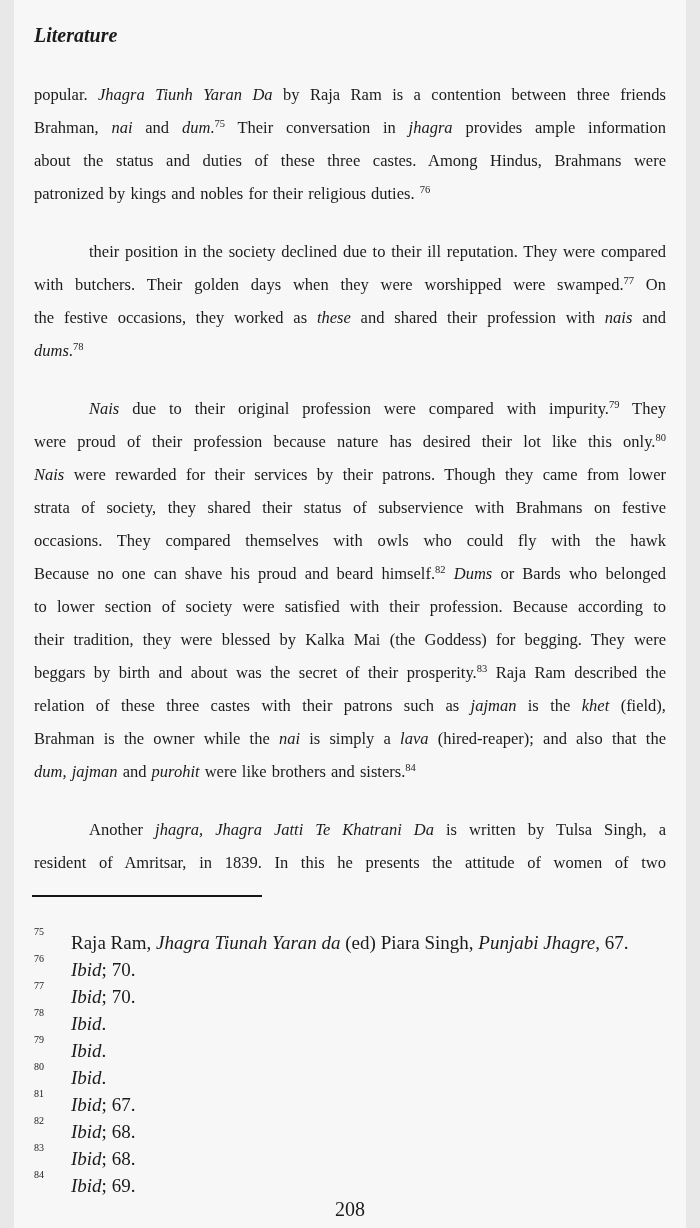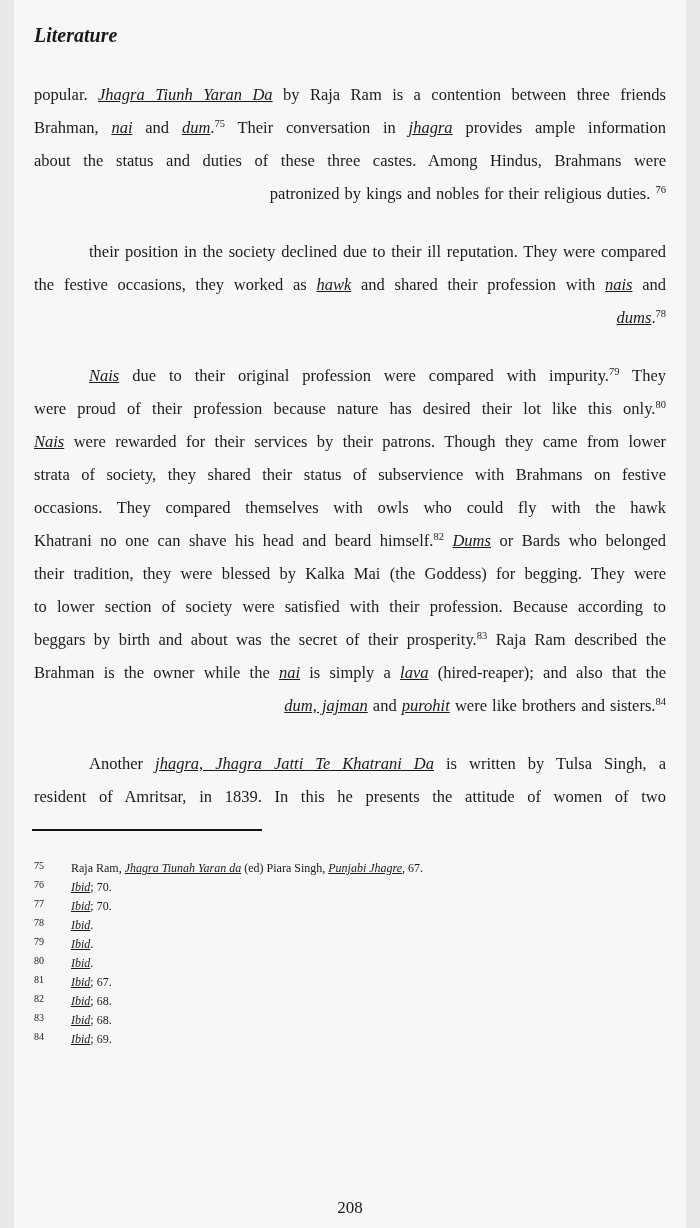--- a/index.html
+++ b/index.html
@@ -27,29 +27,29 @@
     line-height:22px;
     font-weight:bold;
     font-style:italic;
     margin:0 0 32px 0;
   }
   .para{margin:0 0 25px 0;}
   .para:last-child{margin-bottom:12px;}
   .line{
     font-size:16.5px;
     line-height:33px;
-    text-align:right;
+    text-align:left;
     word-spacing:1px;
   }
   .line.just{
     text-align:justify;
     text-align-last:justify;
   }
   .para.indented .line:first-child{padding-left:55px;}
-  .it{font-style:italic;text-decoration:underline;}
+  .it{font-style:italic;}
   .sup{
     font-size:10.5px;
     vertical-align:6.5px;
     line-height:0;
   }
   .fn-rule{
     width:230px;height:2px;
     background:var(--rule);
     margin:16px 0 28px -2px;
   }
@@ -60,57 +60,60 @@
   }
   .fn-num{
     flex:none;
     width:37px;
     font-size:10px;
     position:relative;
     top:-3px;
   }
   .fn-body{
     flex:1;
-    font-size:12px;
+    font-size:19px;
+    margin-top:8px;
   }
   .page-number{
     position:absolute;
     left:0;right:0;top:1198px;
     text-align:center;
-    font-size:17px;
+    font-size:20px;
   }
 </style>
 </head>
 <body>
 
 <div class="page">
   <div class="content">
     <h1 class="heading">Literature</h1>
     <div id="body-text">
         <div class="para">
           <div class="line just"><span>popular. </span><span class="it">Jhagra Tiunh Yaran Da</span><span> by Raja Ram is a contention between three friends</span></div>
           <div class="line just"><span>Brahman, </span><span class="it">nai</span><span> and </span><span class="it">dum</span><span>.</span><span class="sup">75</span><span> Their conversation in </span><span class="it">jhagra</span><span> provides ample information</span></div>
           <div class="line just"><span>about the status and duties of these three castes. Among Hindus, Brahmans were</span></div>
           <div class="line"><span>patronized by kings and nobles for their religious duties. </span><span class="sup">76</span></div>
         </div>
         <div class="para indented">
           <div class="line just"><span>their position in the society declined due to their ill reputation. They were compared</span></div>
-          <div class="line just"><span>the festive occasions, they worked as </span><span class="it">hawk</span><span> and shared their profession with </span><span class="it">nais</span><span> and</span></div>
+          <div class="line just"><span>with butchers. Their golden days when they were worshipped were swamped.</span><span class="sup">77</span><span> On</span></div>
+          <div class="line just"><span>the festive occasions, they worked as </span><span class="it">these</span><span> and shared their profession with </span><span class="it">nais</span><span> and</span></div>
           <div class="line"><span class="it">dums</span><span>.</span><span class="sup">78</span></div>
         </div>
         <div class="para indented">
           <div class="line just"><span class="it">Nais</span><span> due to their original profession were compared with impurity.</span><span class="sup">79</span><span> They</span></div>
           <div class="line just"><span>were proud of their profession because nature has desired their lot like this only.</span><span class="sup">80</span></div>
           <div class="line just"><span class="it">Nais</span><span> were rewarded for their services by their patrons. Though they came from lower</span></div>
           <div class="line just"><span>strata of society, they shared their status of subservience with Brahmans on festive</span></div>
           <div class="line just"><span>occasions. They compared themselves with owls who could fly with the hawk</span></div>
-          <div class="line just"><span>Khatrani no one can shave his head and beard himself.</span><span class="sup">82</span><span> </span><span class="it">Dums</span><span> or Bards who belonged</span></div>
+          <div class="line just"><span>Because no one can shave his proud and beard himself.</span><span class="sup">82</span><span> </span><span class="it">Dums</span><span> or Bards who belonged</span></div>
+          <div class="line just"><span>to lower section of society were satisfied with their profession. Because according to</span></div>
           <div class="line just"><span>their tradition, they were blessed by Kalka Mai (the Goddess) for begging. They were</span></div>
-          <div class="line just"><span>to lower section of society were satisfied with their profession. Because according to</span></div>
           <div class="line just"><span>beggars by birth and about was the secret of their prosperity.</span><span class="sup">83</span><span> Raja Ram described the</span></div>
+          <div class="line just"><span>relation of these three castes with their patrons such as </span><span class="it">jajman</span><span> is the </span><span class="it">khet</span><span> (field),</span></div>
           <div class="line just"><span>Brahman is the owner while the </span><span class="it">nai</span><span> is simply a </span><span class="it">lava</span><span> (hired-reaper); and also that the</span></div>
           <div class="line"><span class="it">dum, jajman</span><span> and </span><span class="it">purohit</span><span> were like brothers and sisters.</span><span class="sup">84</span></div>
         </div>
         <div class="para indented">
           <div class="line just"><span>Another </span><span class="it">jhagra, Jhagra Jatti Te Khatrani Da</span><span> is written by Tulsa Singh, a</span></div>
           <div class="line just"><span>resident of Amritsar, in 1839. In this he presents the attitude of women of two</span></div>
         </div>
       </div>
     <div class="fn-rule"></div>
     <div id="footnotes" class="footnotes">

